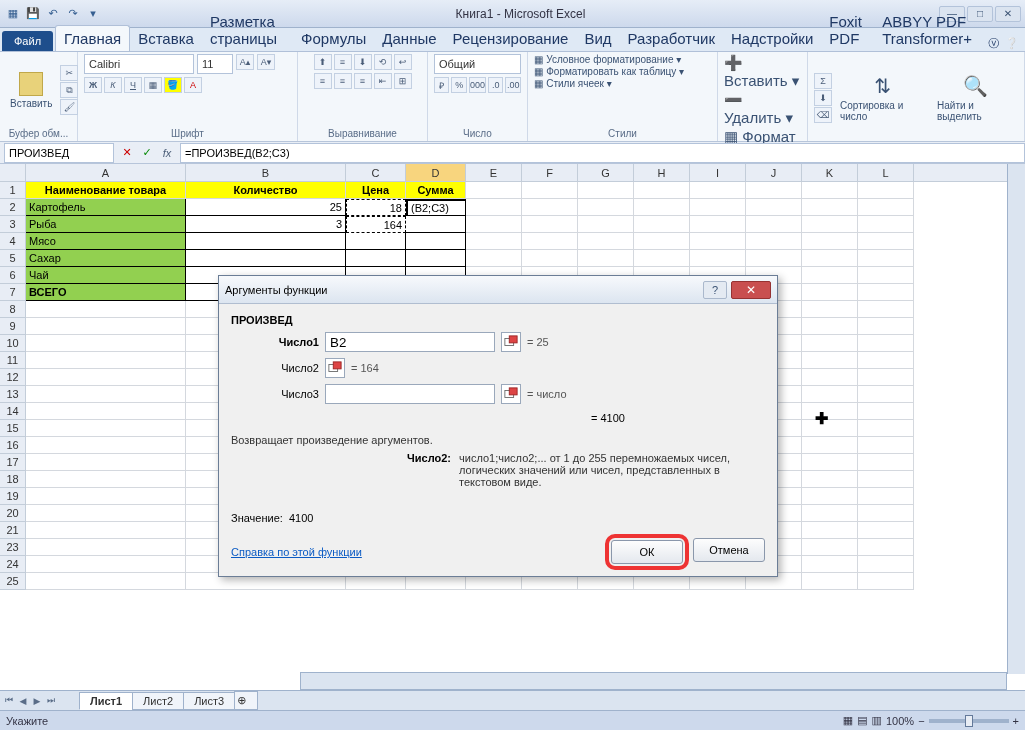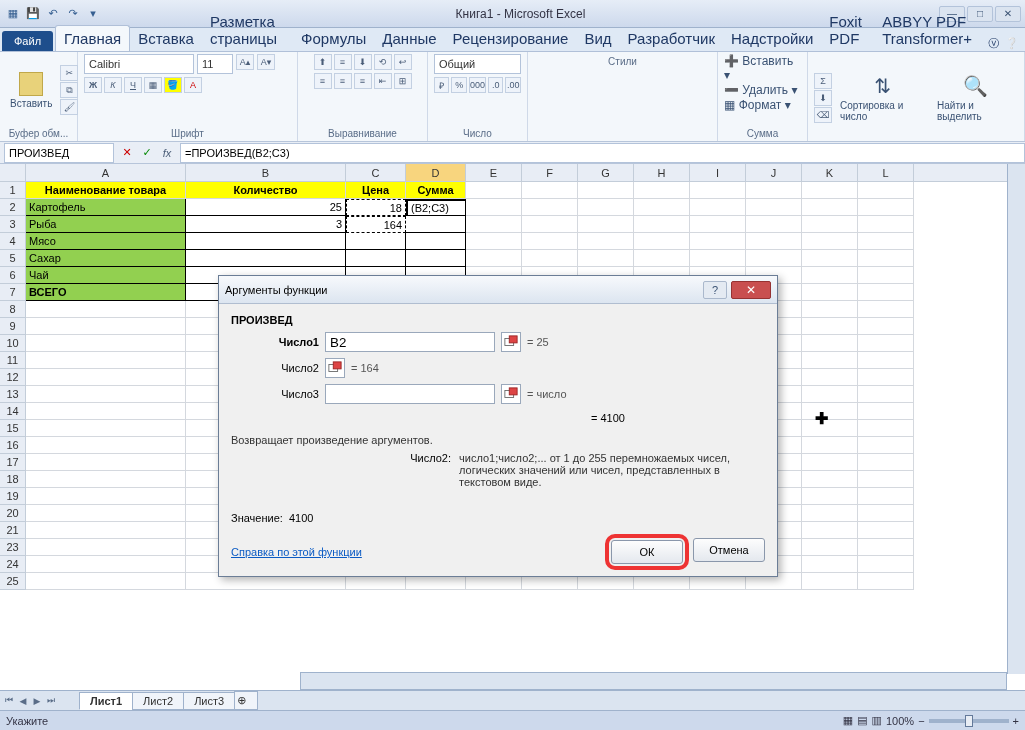--- a/index.html
+++ b/index.html
@@ -67,21 +67,21 @@
 .fn-name { font-weight:bold; margin-bottom:6px;}
 .arg-row { display:flex; align-items:center; gap:6px; margin-bottom:6px;}
 .arg-lbl { width:88px; text-align:right; }
 .arg-lbl.b { font-weight:bold;}
 .arg-inp { width:170px; height:20px; border:1px solid #9aa8bb; background:#fff; padding:0 4px;}
 .ref-btn { width:20px; height:20px; border:1px solid #9aa8bb; background:#fff; display:flex; align-items:center; justify-content:center;}
 .ref-btn svg { width:14px; height:14px;}
 .arg-res { color:#555; }
 .desc { margin: 10px 0 6px 0; color:#333; }
 .desc2 { display:flex; gap:8px; margin-bottom: 24px;}
-.desc2 .l { font-weight:normal; text-align:right; width:220px;}
+.desc2 .l { font-weight:bold; text-align:right; width:220px;}
 .desc2 .r { flex:1; color:#333;}
 .valrow { margin-bottom: 10px;}
 .dlg-foot { display:flex; align-items:center; padding-top: 4px;}
 .link { color:#0b5bc4; text-decoration:underline; cursor:pointer;}
 .btns { margin-left:auto; display:flex; gap:8px;}
 .dlg-btn { width:72px; height:24px; border:1px solid #8a97ab; background:linear-gradient(#fdfdfd,#e4e8ee); display:flex; align-items:center; justify-content:center; border-radius:3px;}
 .ok-hl { outline: 4px solid #e33; border-radius:6px; padding:2px;}
 
 .cursor-cross { position:absolute; left: 815px; top: 245px; color:#000; font-size:16px; font-weight:bold;}
 
@@ -192,24 +192,29 @@
           <div class="mini">₽</div>
           <div class="mini">%</div>
           <div class="mini">000</div>
           <div class="mini">.0</div>
           <div class="mini">.00</div>
         </div>
     </div>
     <div class="group-label">Число</div>
   </div>
   <div class="ribbon-group" style="width:190px;">
+    <div class="group-body" style="flex-direction:column; align-items:flex-start; gap:1px; font-size:10px; color:#3a5273;">
+      <div>▦ <span>Условное форматирование</span> ▾</div>
+      <div>▦ <span>Форматировать как таблицу</span> ▾</div>
+      <div>▦ <span>Стили ячеек</span> ▾</div>
+    </div>
     <div class="group-label">Стили</div>
   </div>
   <div class="ribbon-group" style="width:90px;">
-    <div class="group-body" style="flex-direction:column; align-items:flex-start; gap:1px; font-size:12px; color:#3a5273;">
+    <div class="group-body" style="flex-direction:column; align-items:flex-start; gap:1px; font-size:15px; color:#3a5273;">
       <div>➕ <span>Вставить</span> ▾</div>
       <div>➖ <span>Удалить</span> ▾</div>
       <div>▦ <span>Формат</span> ▾</div>
     </div>
     <div class="group-label">Сумма</div>
   </div>
   <div class="ribbon-group" style="flex:1;">
     <div class="group-body">
       <div class="stack">
           <div class="mini">Σ</div>

